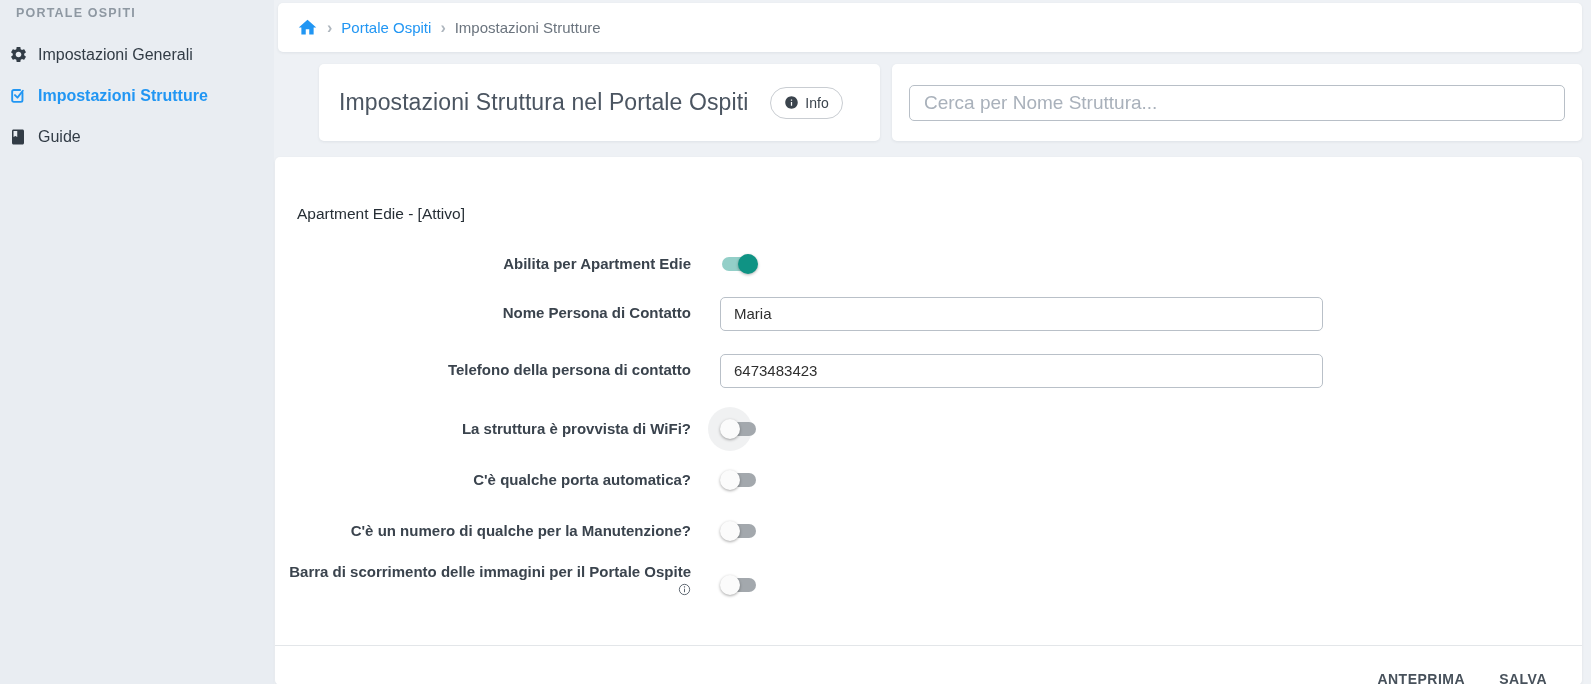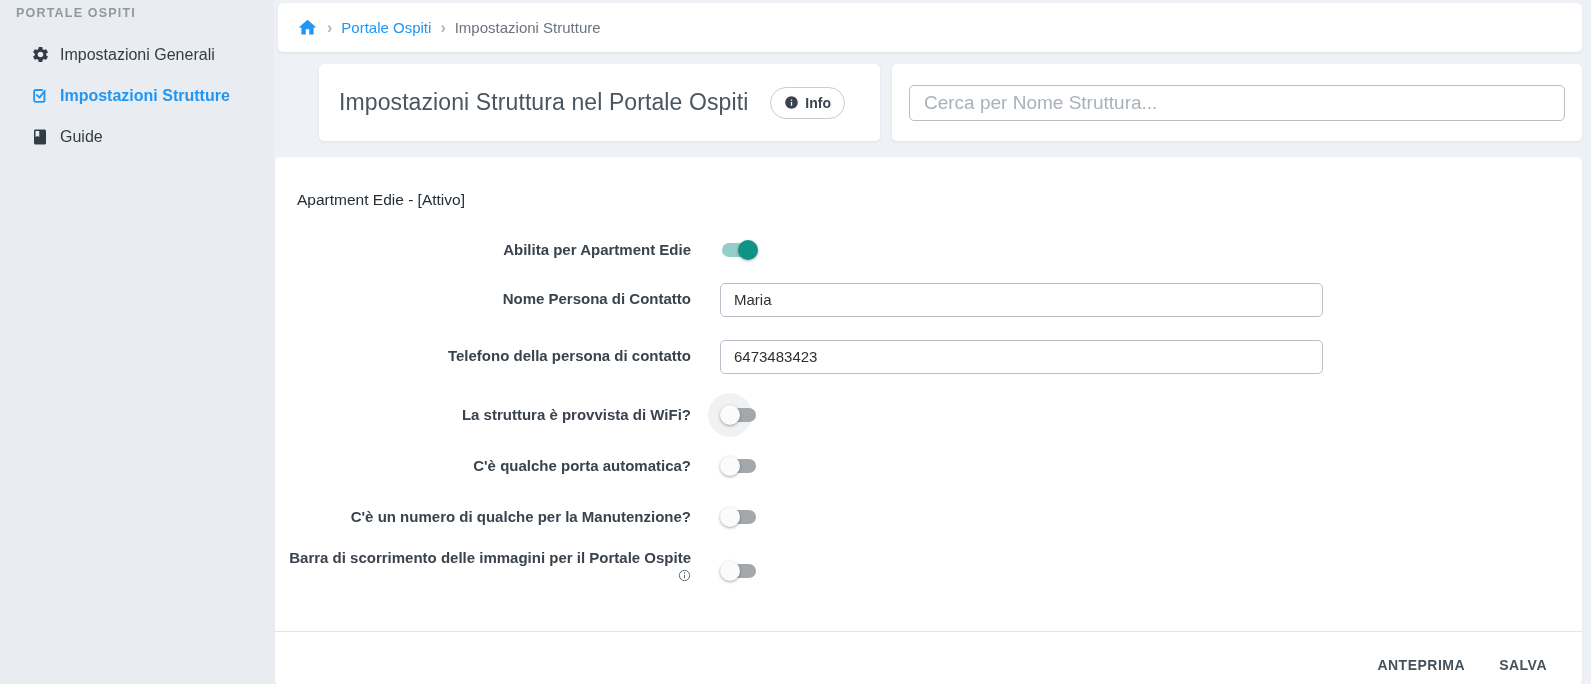--- a/index.html
+++ b/index.html
@@ -17,21 +17,21 @@
     padding-top: 6px;
   }
   .sidebar-header {
     padding: 0 0 0 16px;
     font-size: 12.5px; font-weight: 700; letter-spacing: 1.2px;
     color: #8e98a2;
   }
   .sidebar-items { margin-top: 14px; }
   .side-item {
     display: flex; align-items: center;
-    height: 41px; padding-left: 31px;
+    height: 41px; padding-left: 9px;
     cursor: pointer;
     font-size: 16px; color: #323c46;
   }
   .side-item .s-icon { width: 19px; height: 19px; margin-right: 10px; flex: 0 0 auto; display: flex; align-items: center; }
   .side-item.active { color: #2196f3; font-weight: 700; }
   
   .main { flex: 1; padding: 3px 9px 0 1px; }
   .card {
     background: #ffffff;
     border-radius: 5px;
@@ -55,34 +55,34 @@
     display: flex; align-items: center;
     padding: 0 18px 0 20px;
   }
   .page-title { font-size: 23px; font-weight: 500; color: #4b5561; letter-spacing: 0.1px; }
   .info-pill {
     margin-left: 22px;
     height: 32px; padding: 0 13px;
     border: 1px solid #c9cdd2; border-radius: 16px;
     background: #fff;
     display: flex; align-items: center; gap: 6px;
-    font-size: 14px; font-weight: 700; color: #3b444d;
+    font-size: 14px; font-weight: 400; color: #3b444d;
     cursor: pointer;
   }
   .search-card { flex: 1; display: flex; align-items: center; padding: 0 17px; }
   .search-input {
     width: 100%; height: 36px;
     border: 1px solid #b8bfc7; border-radius: 5px;
     padding: 0 14px; font-size: 19px; color: #333;
     font-family: "Liberation Sans", sans-serif;
     outline: none; background: #fff;
   }
   .search-input::placeholder { color: #a9b1bb; }
   
-  .form-card { height: 528px; padding-top: 34px; }
+  .form-card { height: 528px; padding-top: 48px; }
   .property-name { margin-left: 22px; font-size: 15.5px; color: #262e35; }
   .form-rows { margin-top: 22px; }
   .form-row { display: flex; align-items: center; }
   .row-toggle { min-height: 38px; margin-bottom: 13px; }
   .row-input  { min-height: 35px; margin-bottom: 22px; }
   .row-label {
     width: 416px; text-align: right;
     font-size: 15px; font-weight: 600; color: #3a434d; line-height: 1.25;
   }
   .row-control { margin-left: 29px; display: flex; align-items: center; }

